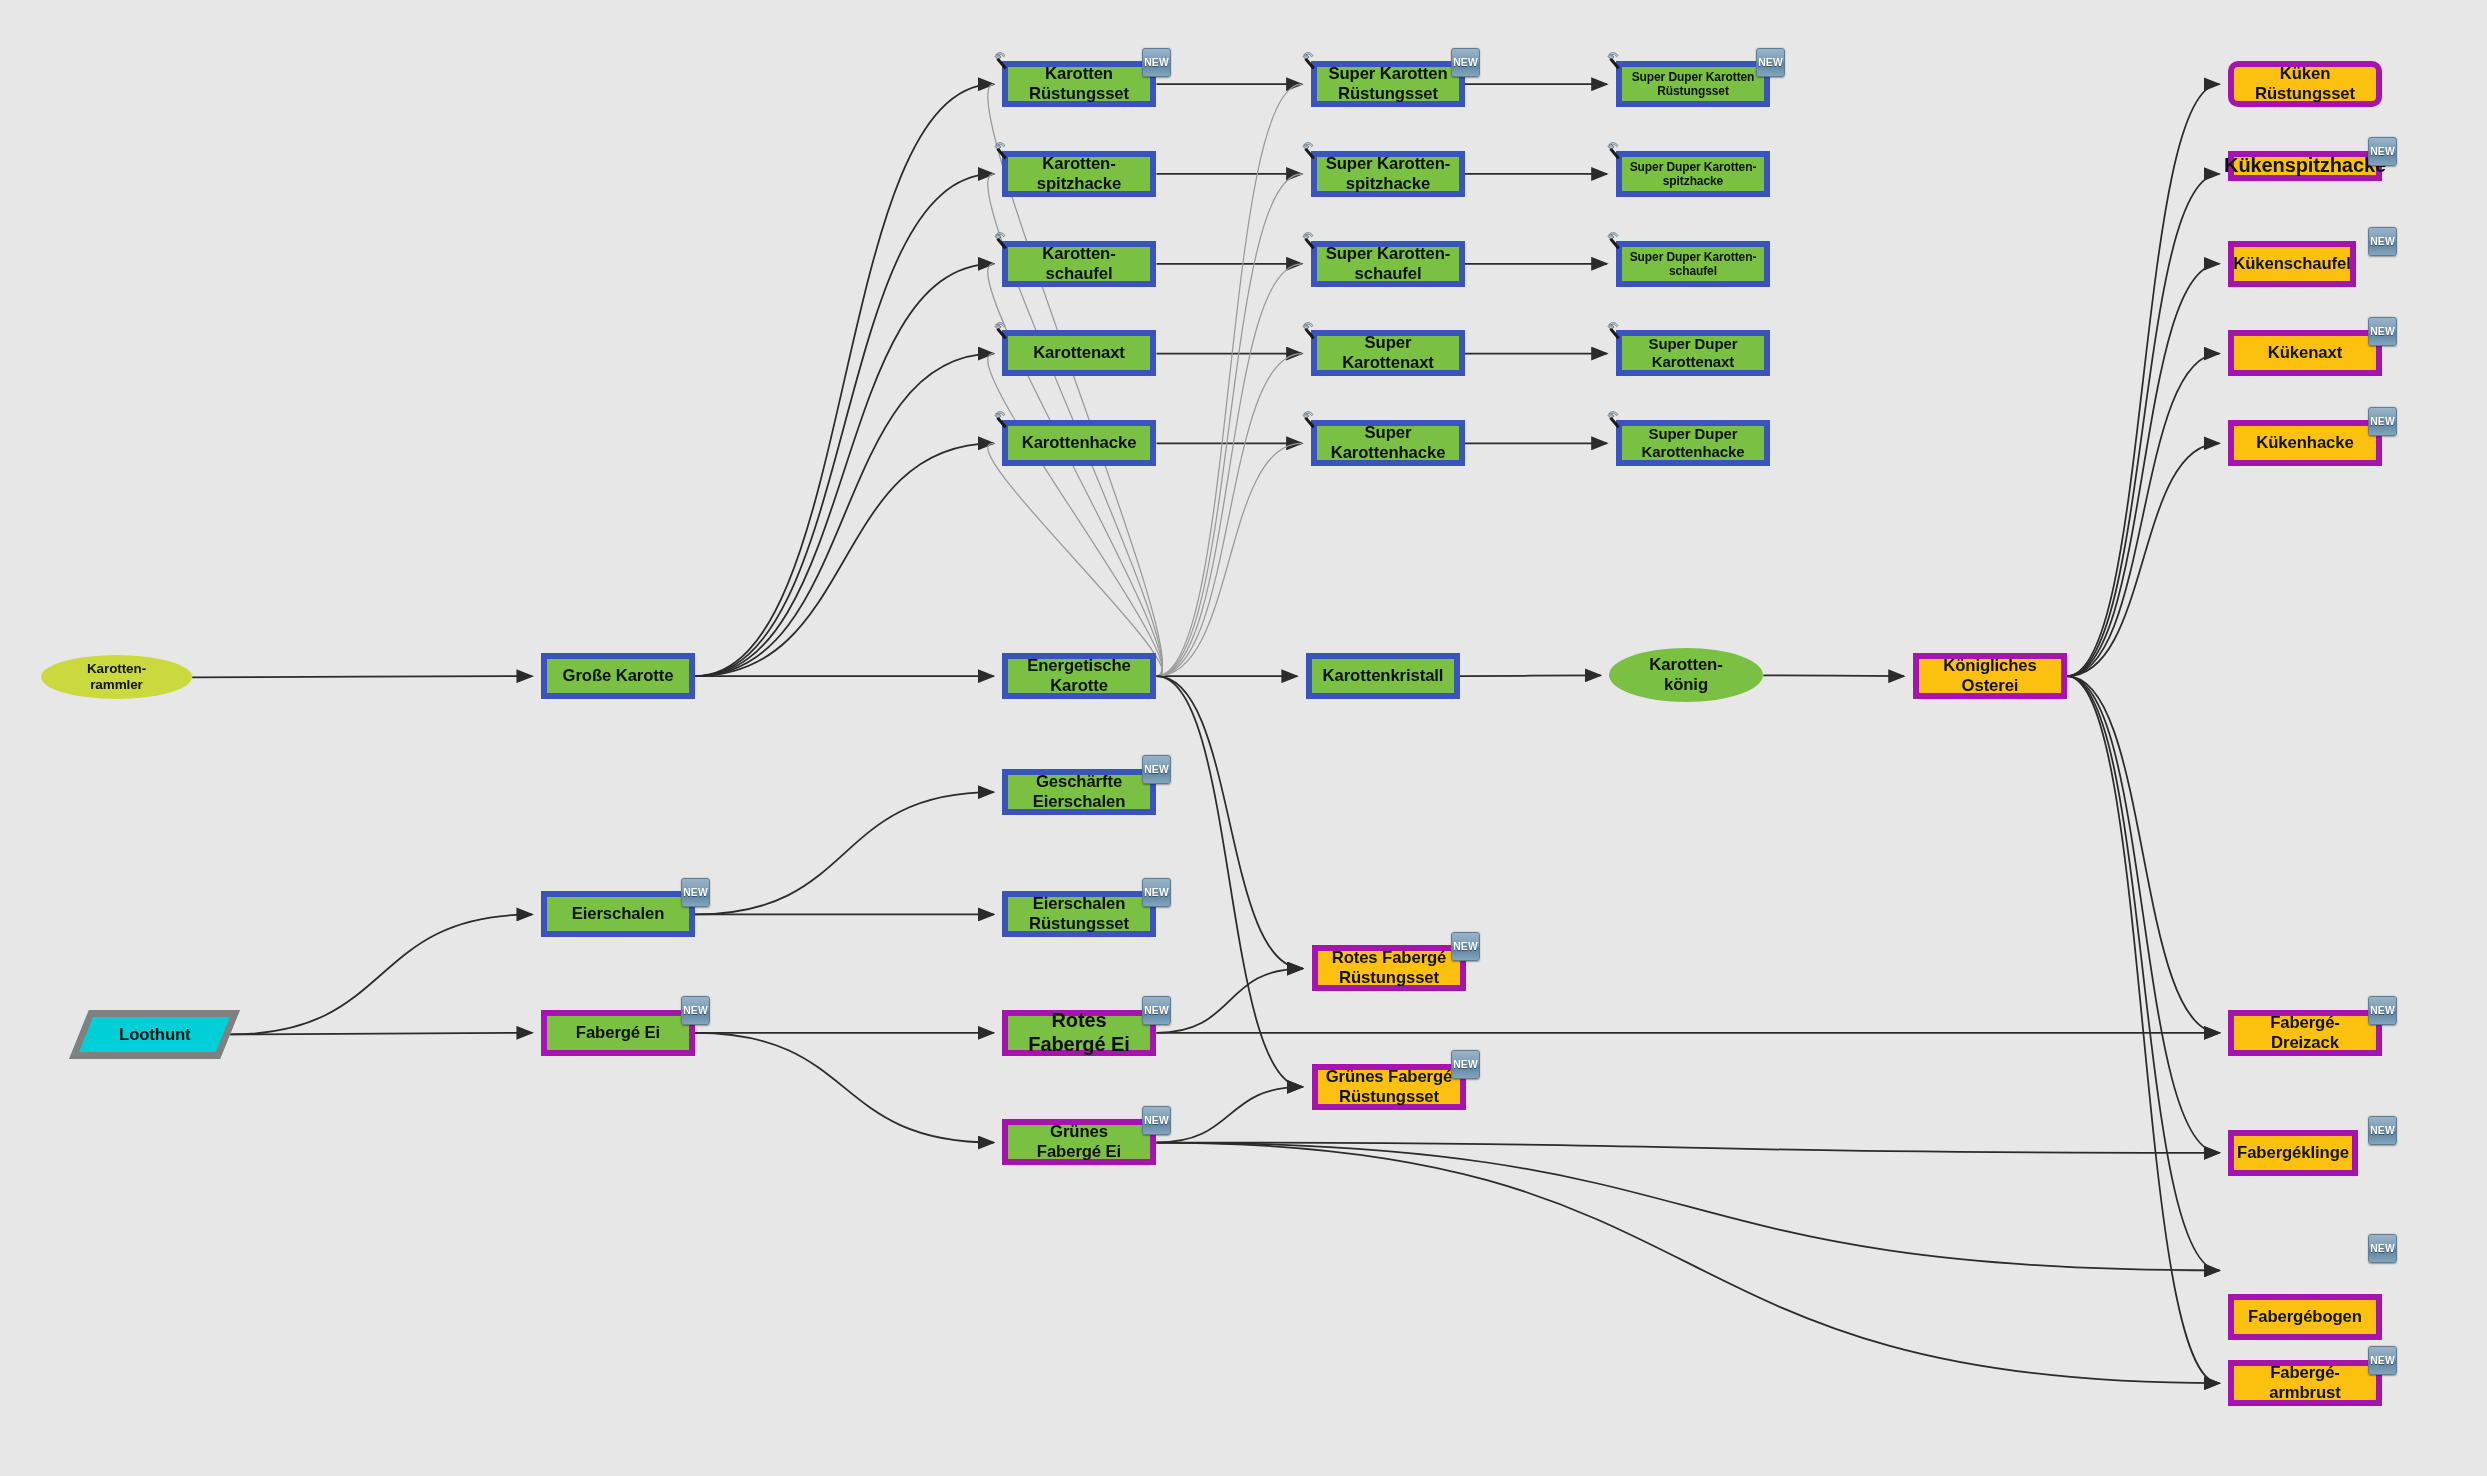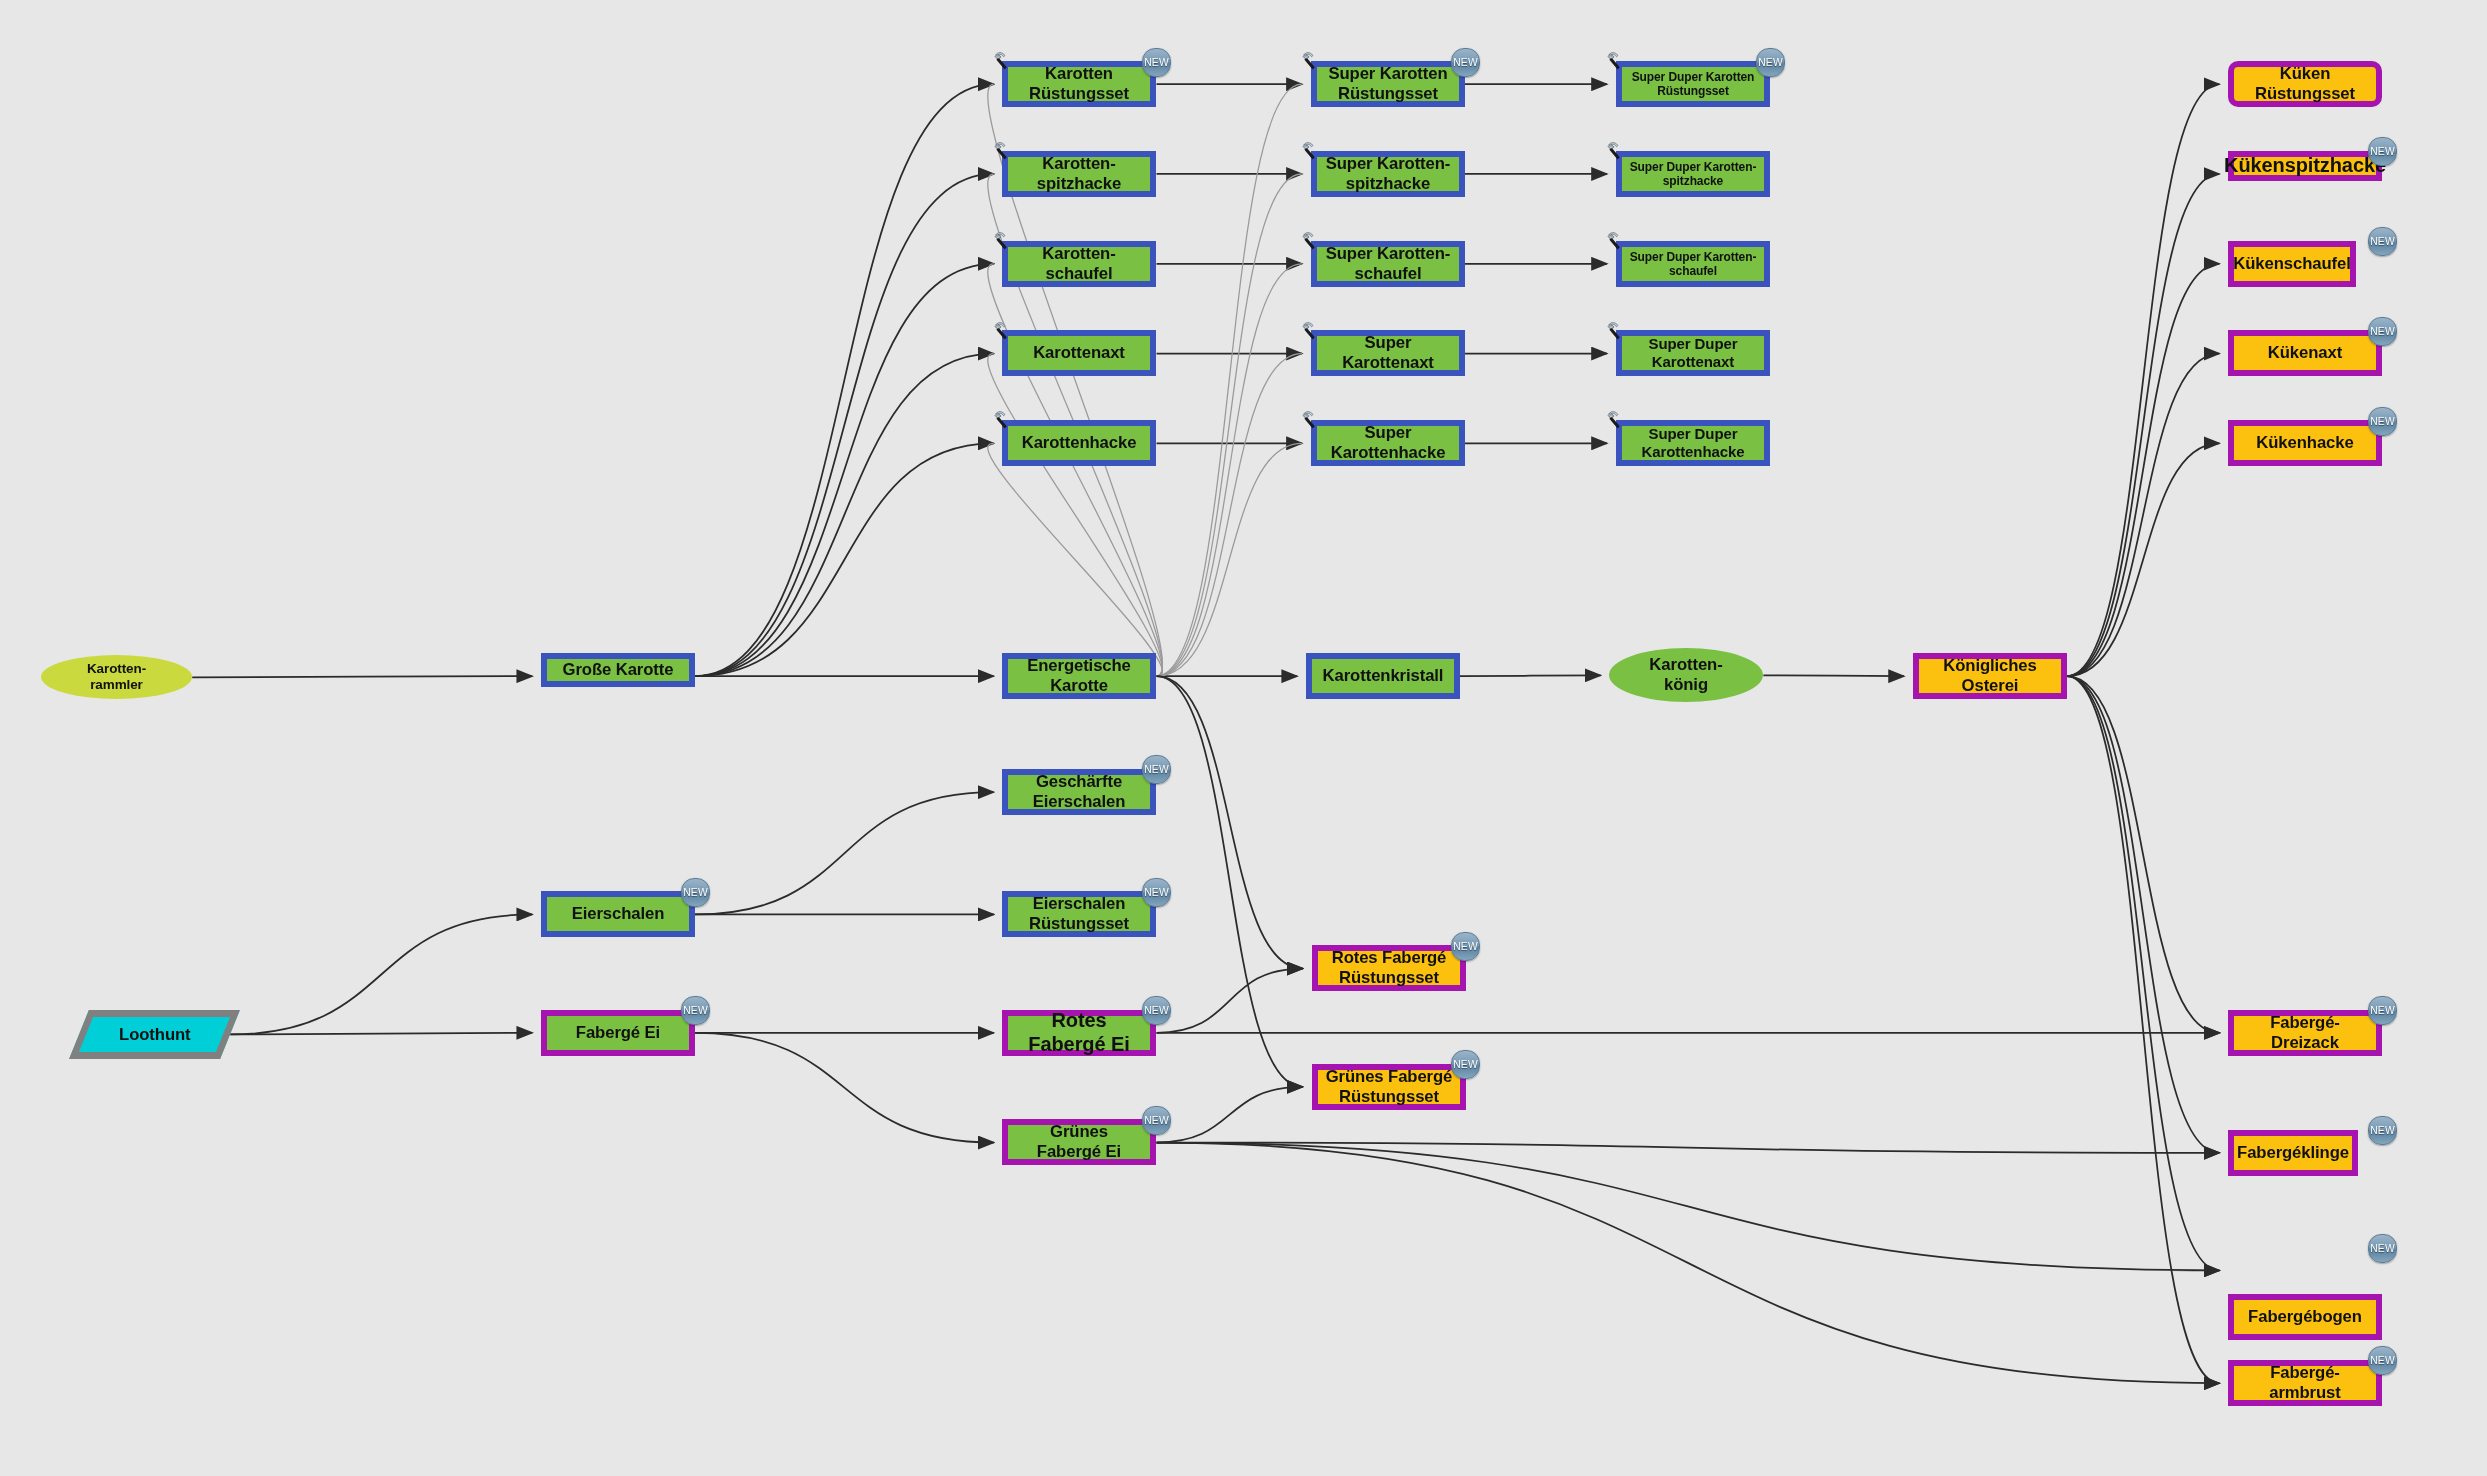--- a/index.html
+++ b/index.html
@@ -39,26 +39,26 @@
   .parallelogram{
     background:#00cfd8;border-color:#808080;border-style:solid;
     transform:skewX(-22deg);
   }
   .parallelogram .lbl{transform:skewX(22deg);}
 
   
   .badge-new{
     position:absolute;
     width:27px;height:27px;
-    border-radius:13px;
+    border-radius:3px;
     background:linear-gradient(180deg,#9ab4c9 0%,#7a9cb5 45%,#5c82a0 55%,#83a6bd 100%);
     border:0.8px solid #5e7d94;
     box-shadow:0 0.8px 1.6px rgba(0,0,0,.35);
     color:#fff;
-    font-size:10.3px;font-weight:normal;
+    font-size:10.3px;font-weight:bold;
     display:flex;align-items:center;justify-content:center;
     letter-spacing:0.2px;
     z-index:9;
     text-shadow:0 0.8px 0.8px rgba(0,0,0,.45);
   }
   
   .hammer{position:absolute;width:24px;height:24px;z-index:8;}
 </style>
 </head>
 <body>
@@ -129,21 +129,21 @@
         <path d="M1456,1438 C2191.9,1438 2058.1,1741 2794,1741" fill="none" stroke="#2b2b2b" stroke-width="2.2" marker-end="url(#arrowDark)"></path>
       </g>
   </svg>
   <div id="node-layer">
       <div class="node ellipse e-gray" style="left: 41px; top: 655px; width: 151px; height: 44px; font-size: 13.5px; border-width: 5.6px;">
         <span class="lbl">Karotten-<br>rammler</span>
       </div>
       <div class="node parallelogram" style="left: 79px; top: 1010px; width: 151px; height: 49px; font-size: 16.7px; border-width: 7.1px;">
         <span class="lbl">Loothunt</span>
       </div>
-      <div class="node shape-box b-blue" style="left: 541px; top: 653px; width: 154px; height: 34px; font-size: 16.7px; border-width: 6.4px;">
+      <div class="node shape-box b-blue" style="left: 541px; top: 653px; width: 154px; height: 46px; font-size: 16.7px; border-width: 6.4px;">
         <span class="lbl">Große Karotte</span>
       </div>
       <div class="node shape-box b-blue" style="left: 1002px; top: 653px; width: 154px; height: 46px; font-size: 16.7px; border-width: 6.4px;">
         <span class="lbl">Energetische<br>Karotte</span>
       </div>
       <div class="node shape-box b-blue" style="left: 1306px; top: 653px; width: 154px; height: 46px; font-size: 16.7px; border-width: 6.4px;">
         <span class="lbl">Karottenkristall</span>
       </div>
       <div class="node ellipse e-blue" style="left: 1609px; top: 648px; width: 154px; height: 54px; font-size: 16.7px; border-width: 5.6px;">
         <span class="lbl">Karotten-<br>könig</span>

